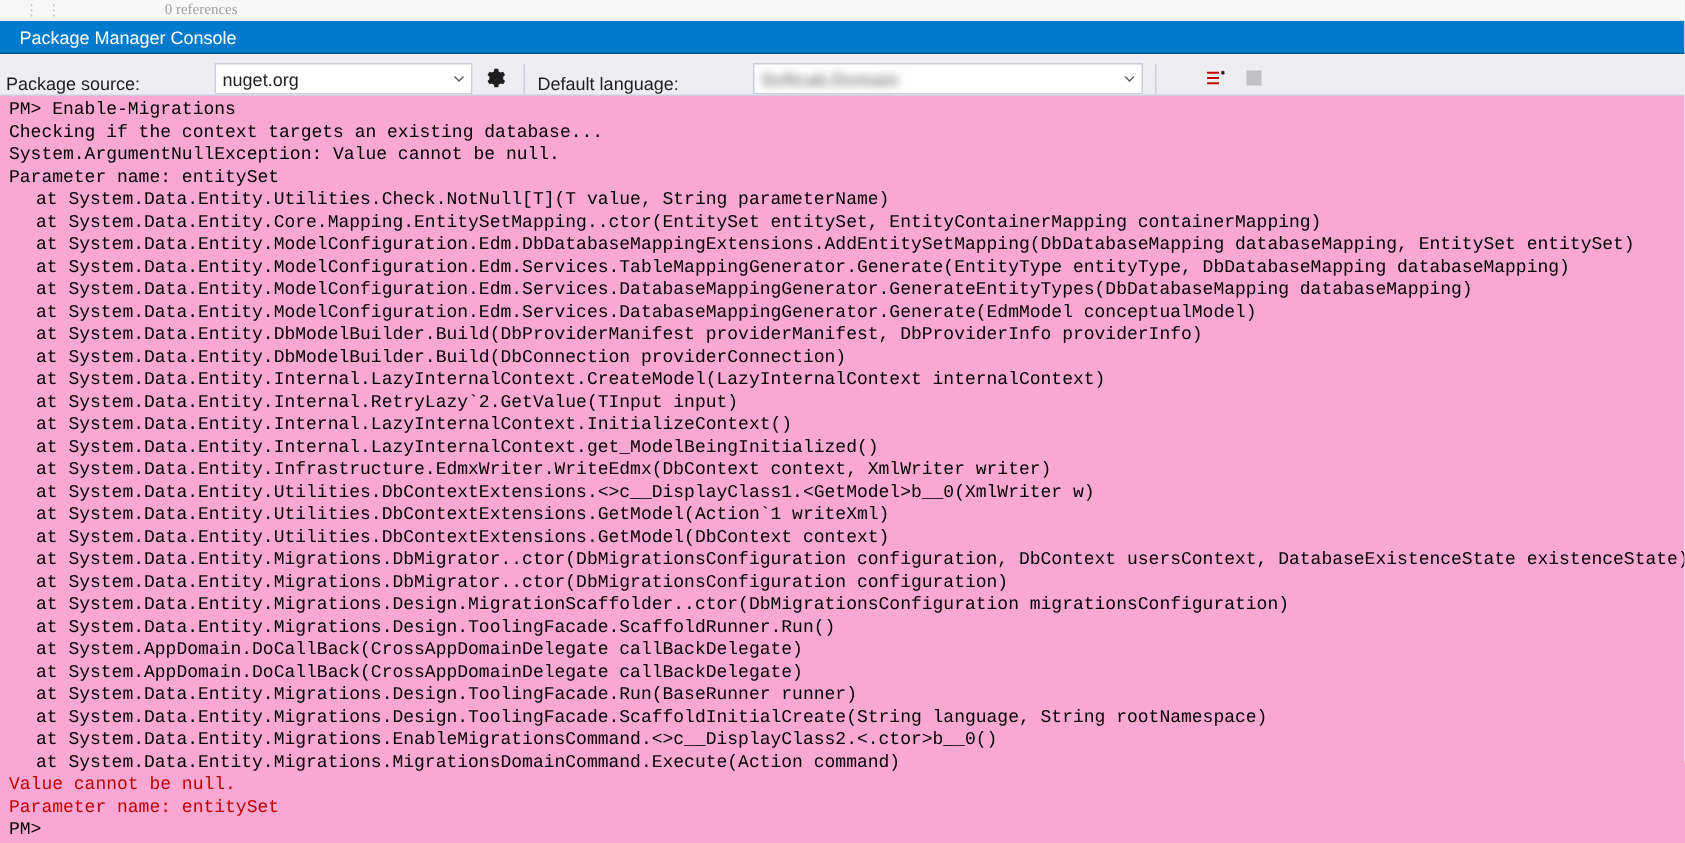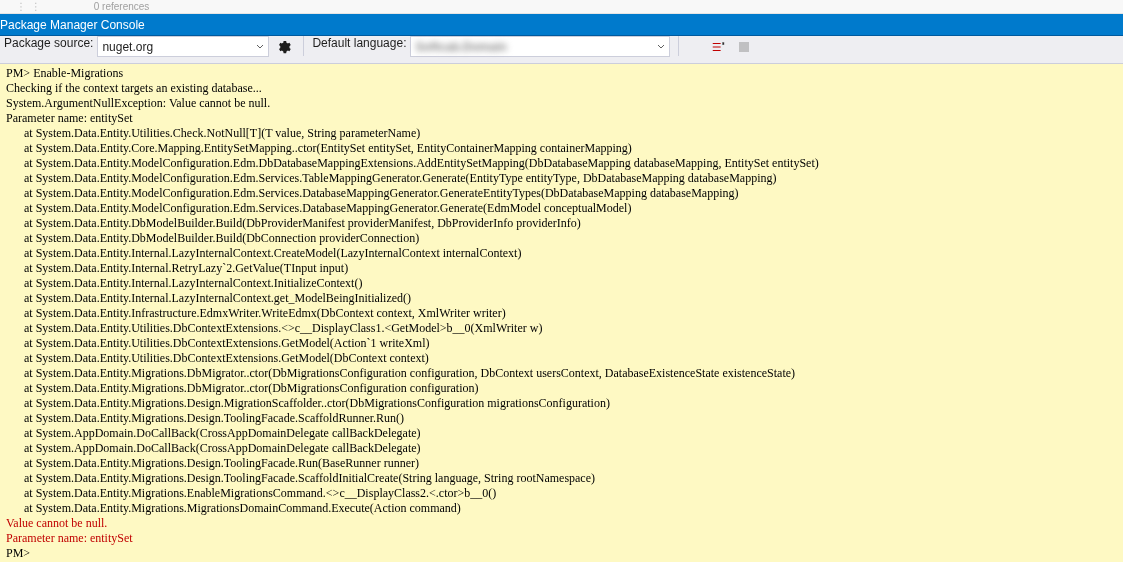--- a/index.html
+++ b/index.html
@@ -1,32 +1,32 @@
 <!DOCTYPE html>
 <html><head>
 <meta charset="utf-8">
 <style>
   * { margin: 0; padding: 0; box-sizing: border-box; }
   html, body { width: 1123px; height: 562px; font-family: "Segoe UI", Tahoma, sans-serif; font-size: 12px; background: #fff; overflow: hidden; }
   .top-strip { height: 14px; background: #f8f8f8; border-bottom: 1px solid #e5e5e5; display: flex; align-items: center; }
   .top-dots { margin-left: 16px; color: #c0c0c0; font-size: 10px; letter-spacing: 1px; }
-  .top-refs { margin-left: 52px; color: #a0a0a0; font-size: 10px; }
-  .title-bar { height: 22px; background: #007acc; display: flex; align-items: center; padding-left: 0; border-bottom: 1px solid #005a9e; }
+  .top-refs { margin-left: 68px; color: #a0a0a0; font-size: 10px; font-family: Liberation Serif, serif; }
+  .title-bar { height: 22px; background: #007acc; display: flex; align-items: center; padding-left: 13px; border-bottom: 1px solid #005a9e; }
   .title-text { color: #fff; font-size: 12px; }
-  .toolbar { height: 28px; background: #eeeef2; border-bottom: 1px solid #cccedb; display: flex; align-items: flex-start; padding: 0 4px; gap: 4px; }
+  .toolbar { height: 28px; background: #eeeef2; border-bottom: 1px solid #cccedb; display: flex; align-items: flex-end; padding: 0 4px; gap: 4px; }
   .toolbar-label { font-size: 12px; color: #1e1e1e; white-space: nowrap; }
-  .combo { position: relative; background: #fff; border: 1px solid #cccedb; height: 21px; display: flex; align-items: center; padding: 0 4px; font-size: 12px; color: #1e1e1e; }
+  .combo { position: relative; background: #fff; border: 1px solid #cccedb; height: 21px; display: flex; align-items: center; padding: 0 4px; font-size: 12px; color: #1e1e1e; margin-left: 46px; }
   .combo-source { width: 172px; }
   .combo-project { width: 260px; }
   .combo .chevron { margin-left: auto; color: #606060; }
   .blurred { filter: blur(3px); color: #888; font-weight: bold; }
   .icon-btn { width: 22px; height: 22px; display: flex; align-items: center; justify-content: center; color: #1e1e1e; cursor: pointer; }
   .divider { width: 1px; height: 20px; background: #cccedb; margin: 0 4px; }
   .sep-big { width: 16px; }
-  .console-body { background: #fef9c3; padding: 2px 10px 6px 6px; font-family: Liberation Serif, serif; font-size: 12px; line-height: 15px; color: #000; white-space: pre; overflow: hidden; height: calc(562px - 14px - 22px - 28px); }
+  .console-body { background: #f9a8d4; padding: 2px 10px 6px 6px; font-family: Liberation Mono, monospace; font-size: 12px; line-height: 15px; color: #000; white-space: pre; overflow: hidden; height: calc(562px - 14px - 22px - 28px); }
   .prompt-marker { color: #000; }
   .cmd-text { color: #000; }
   .stack-indent { padding-left: 18px; display: block; }
   .err { color: #c00000; margin-top: 33px; }
   svg { display: block; }
 </style>
 </head>
 <body>
 
 <div class="top-strip">

